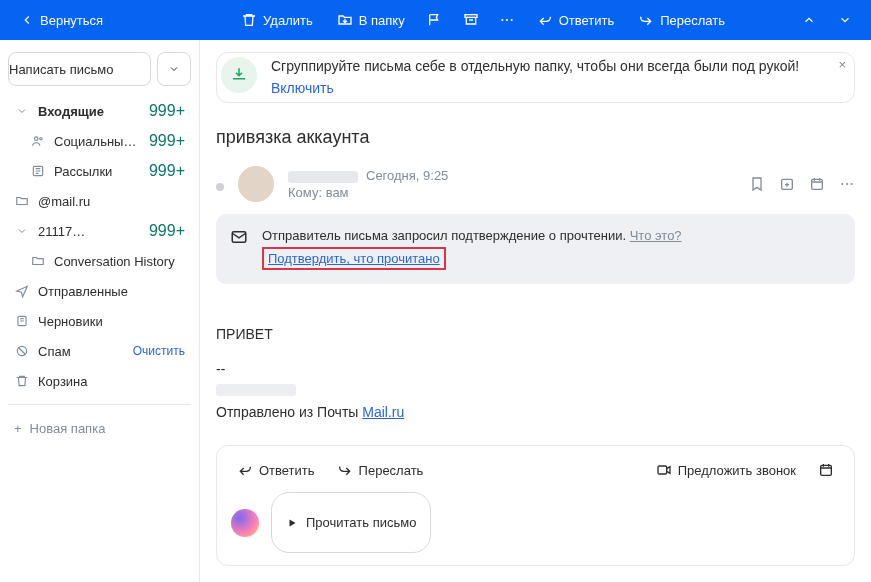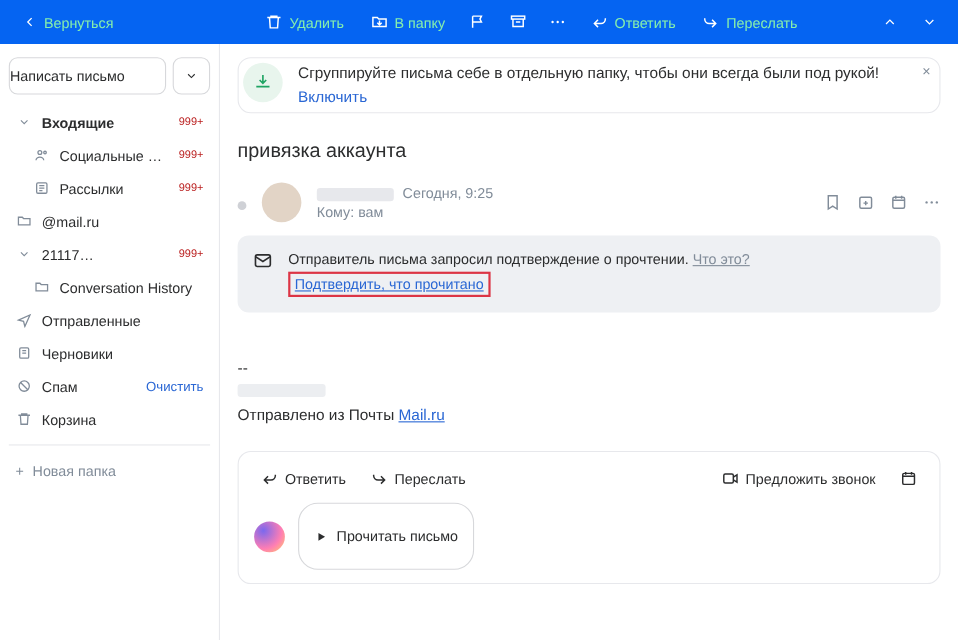--- a/index.html
+++ b/index.html
@@ -1,29 +1,29 @@
 <!DOCTYPE html>
 <html><head>
 <meta charset="utf-8">
 <style>
 html,body{margin:0;padding:0;font-family:-apple-system,BlinkMacSystemFont,"Segoe UI",Arial,sans-serif;font-size:13px;color:#2c2d2e;background:#fff;width:871px;height:582px;overflow:hidden}
-.toolbar{background:#0564f2;height:40px;display:flex;align-items:center;padding:0 10px;color:#86efac;gap:4px}
+.toolbar{background:#0564f2;height:40px;display:flex;align-items:center;padding:0 10px;color:#ffffff;gap:4px}
 .tb-btn{display:flex;align-items:center;gap:6px;padding:6px 10px;border-radius:6px;cursor:pointer;font-size:13px}
 .tb-btn svg{flex:none}
 .tb-sep{flex:1}
 .tb-icon{display:flex;align-items:center;justify-content:center;width:32px;height:32px;cursor:pointer;border-radius:6px}
 .app{display:flex;height:542px}
 .sidebar{width:200px;border-right:1px solid #e7e8ec;padding:12px 8px 0 8px;box-sizing:border-box}
 .compose-row{display:flex;gap:6px;margin-bottom:10px}
 .compose{flex:1;border:1px solid #d7d8db;border-radius:8px;height:32px;display:flex;align-items:center;justify-content:flex-start;font-size:13px;cursor:pointer}
 .compose-dd{width:32px;border:1px solid #d7d8db;border-radius:8px;display:flex;align-items:center;justify-content:center;cursor:pointer}
 .folder{display:flex;align-items:center;height:30px;padding:0 6px;border-radius:6px;cursor:pointer;gap:8px;font-size:13px;color:#2c2d2e}
 .folder .ico{width:16px;display:flex;justify-content:center;color:#818c99}
 .folder .lbl{flex:1;white-space:nowrap;overflow:hidden;text-overflow:ellipsis}
-.folder .cnt{color:#b91c1c;font-size:10px}
+.folder .cnt{color:#0f766e;font-size:16px}
 .folder.bold .lbl{font-weight:600}
 .folder.sub{padding-left:22px}
 .clear-link{color:#2a67d4;font-size:12px}
 .sb-sep{height:1px;background:#e7e8ec;margin:8px 0}
 .newfold{display:flex;align-items:center;gap:8px;color:#818c99;padding:0 6px;height:30px;cursor:pointer}
 .main{flex:1;overflow:auto;padding:12px 16px 0 16px;box-sizing:border-box}
 .banner{border:1px solid #e7e8ec;border-radius:12px;padding:4px;display:flex;align-items:flex-start;gap:14px;margin-bottom:24px}
 .banner-ico{width:36px;height:36px;border-radius:50%;background:#e8f5ed;display:flex;align-items:center;justify-content:center;flex:none}
 .banner-txt{flex:1;font-size:14px;line-height:1.4}
 .banner-link{color:#2a67d4;cursor:pointer;display:inline-block;margin-top:2px}
@@ -299,20 +299,21 @@
       </div>
       <div class="receipt-body">
         <span>Отправитель письма запросил подтверждение о прочтении.</span>
         <span class="receipt-q">Что это?</span><br>
         <span class="confirm-box">
           <span class="confirm-link">Подтвердить, что прочитано</span>
         </span>
       </div>
     </div>
 
+    <div class="body-text">ПРИВЕТ</div>
     <div class="body-text" style="margin-bottom:14px">
       <span>--</span>
       <div class="sig-name"></div>
       <span>Отправлено из Почты </span><span class="mailru-link">Mail.ru</span>
     </div>
 
     <div class="reply-bar">
       <div class="reply-row">
         <div class="rb-btn">
           <svg width="16" height="16" viewBox="0 0 24 24" fill="none" stroke="#2c2d2e" stroke-width="2">

